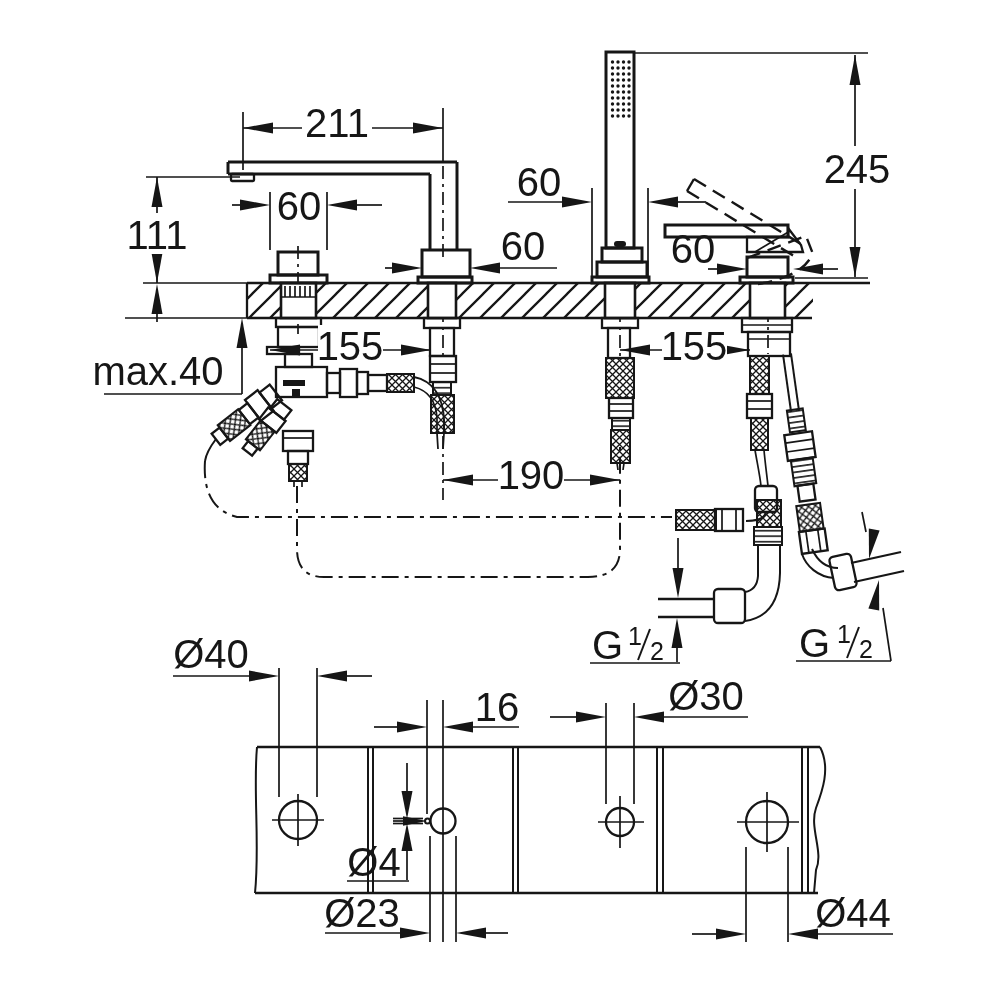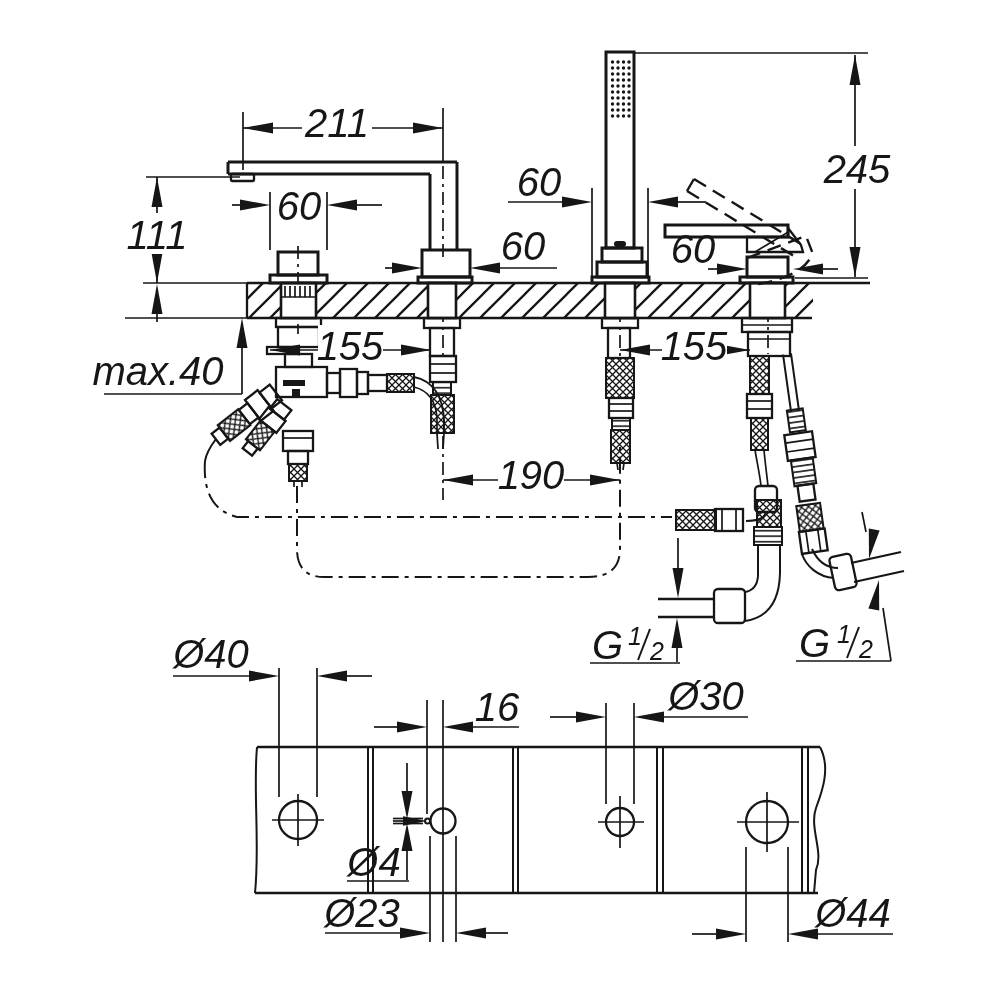--- a/index.html
+++ b/index.html
@@ -1,16 +1,16 @@
 <!DOCTYPE html>
 <html><head>
 <meta charset="utf-8">
 <style>
   html,body{margin:0;padding:0;background:#fff;}
-  .stage{width:988px;height:1000px;background:#fff;position:relative;overflow:hidden;font-style:italic;}
+  .stage{width:988px;height:1000px;background:#fff;position:relative;overflow:hidden;}
   svg{display:block;}
   .ln{stroke:#161616;fill:none;stroke-width:2;}
   .main{stroke:#161616;fill:none;stroke-width:3;}
   .mid{stroke:#161616;fill:none;stroke-width:2.3;}
   .thin{stroke:#161616;fill:none;stroke-width:1.7;}
   .wfill{fill:#ffffff;stroke:#161616;stroke-width:2.6;}
   .wfill3{fill:#ffffff;stroke:#161616;stroke-width:3;}
   .cl{stroke:#161616;fill:none;stroke-width:1.7;stroke-dasharray:13 5 3 5;}
   .ph{stroke:#161616;fill:none;stroke-width:2;stroke-dasharray:17 6 4 6;}
   .dash{stroke:#161616;fill:none;stroke-width:2.4;stroke-dasharray:14 8;}

